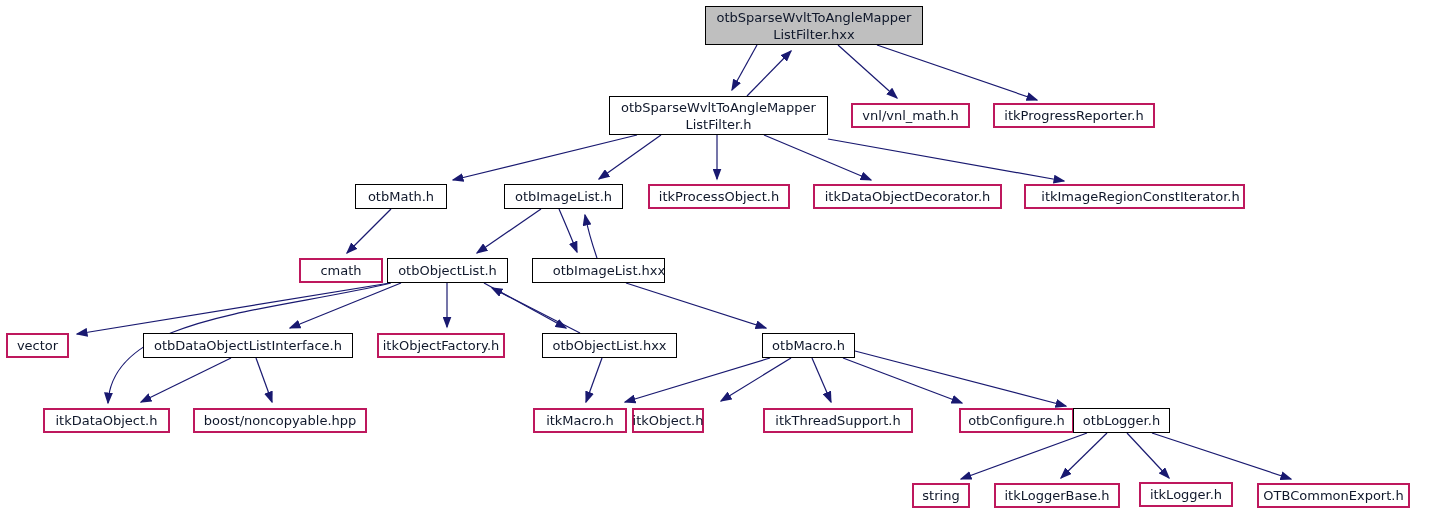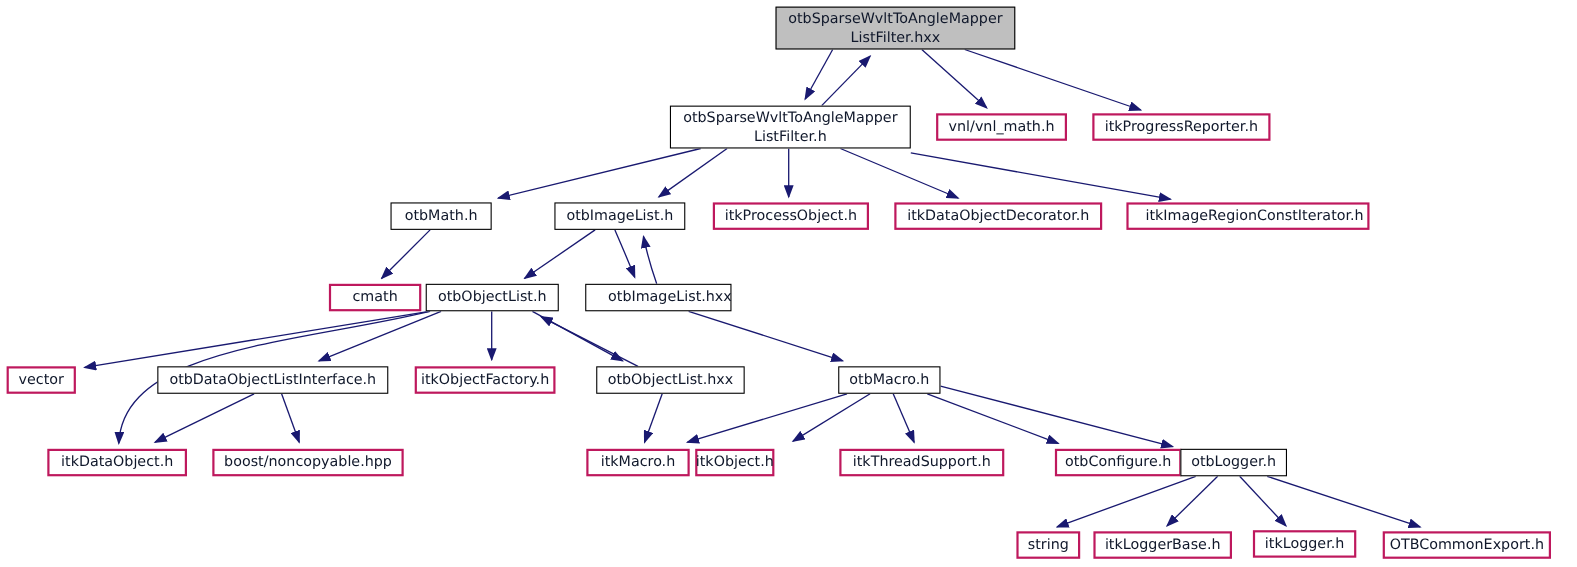--- a/index.html
+++ b/index.html
@@ -113,18 +113,18 @@
       <div class="node external" style="left: 377px; top: 333px; width: 128px; height: 25px;">itkObjectFactory.h</div>
       <div class="node internal" style="left: 542px; top: 333px; width: 135px; height: 25px;">otbObjectList.hxx</div>
       <div class="node internal" style="left: 762px; top: 333px; width: 93px; height: 25px;">otbMacro.h</div>
       <div class="node external" style="left: 43px; top: 408px; width: 127px; height: 25px;">itkDataObject.h</div>
       <div class="node external" style="left: 193px; top: 408px; width: 174px; height: 25px;">boost/noncopyable.hpp</div>
       <div class="node external" style="left: 533px; top: 408px; width: 94px; height: 25px;">itkMacro.h</div>
       <div class="node external" style="left: 632px; top: 408px; width: 72px; height: 25px;">itkObject.h</div>
       <div class="node external" style="left: 763px; top: 408px; width: 150px; height: 25px;">itkThreadSupport.h</div>
       <div class="node external" style="left: 935px; top: 408px; width: 115px; height: 25px; margin-left: 24px;">otbConfigure.h</div>
       <div class="node internal" style="left: 1073px; top: 408px; width: 97px; height: 25px;">otbLogger.h</div>
-      <div class="node external" style="left: 912px; top: 483px; width: 58px; height: 25px; margin-left: 12px;">string</div>
+      <div class="node external" style="left: 912px; top: 483px; width: 58px; height: 25px;">string</div>
       <div class="node external" style="left: 994px; top: 483px; width: 126px; height: 25px;">itkLoggerBase.h</div>
       <div class="node external" style="left: 1139px; top: 482px; width: 94px; height: 25px;">itkLogger.h</div>
       <div class="node external" style="left: 1257px; top: 483px; width: 153px; height: 25px;">OTBCommonExport.h</div>
     </div>
 </div>
 
 </body></html>

